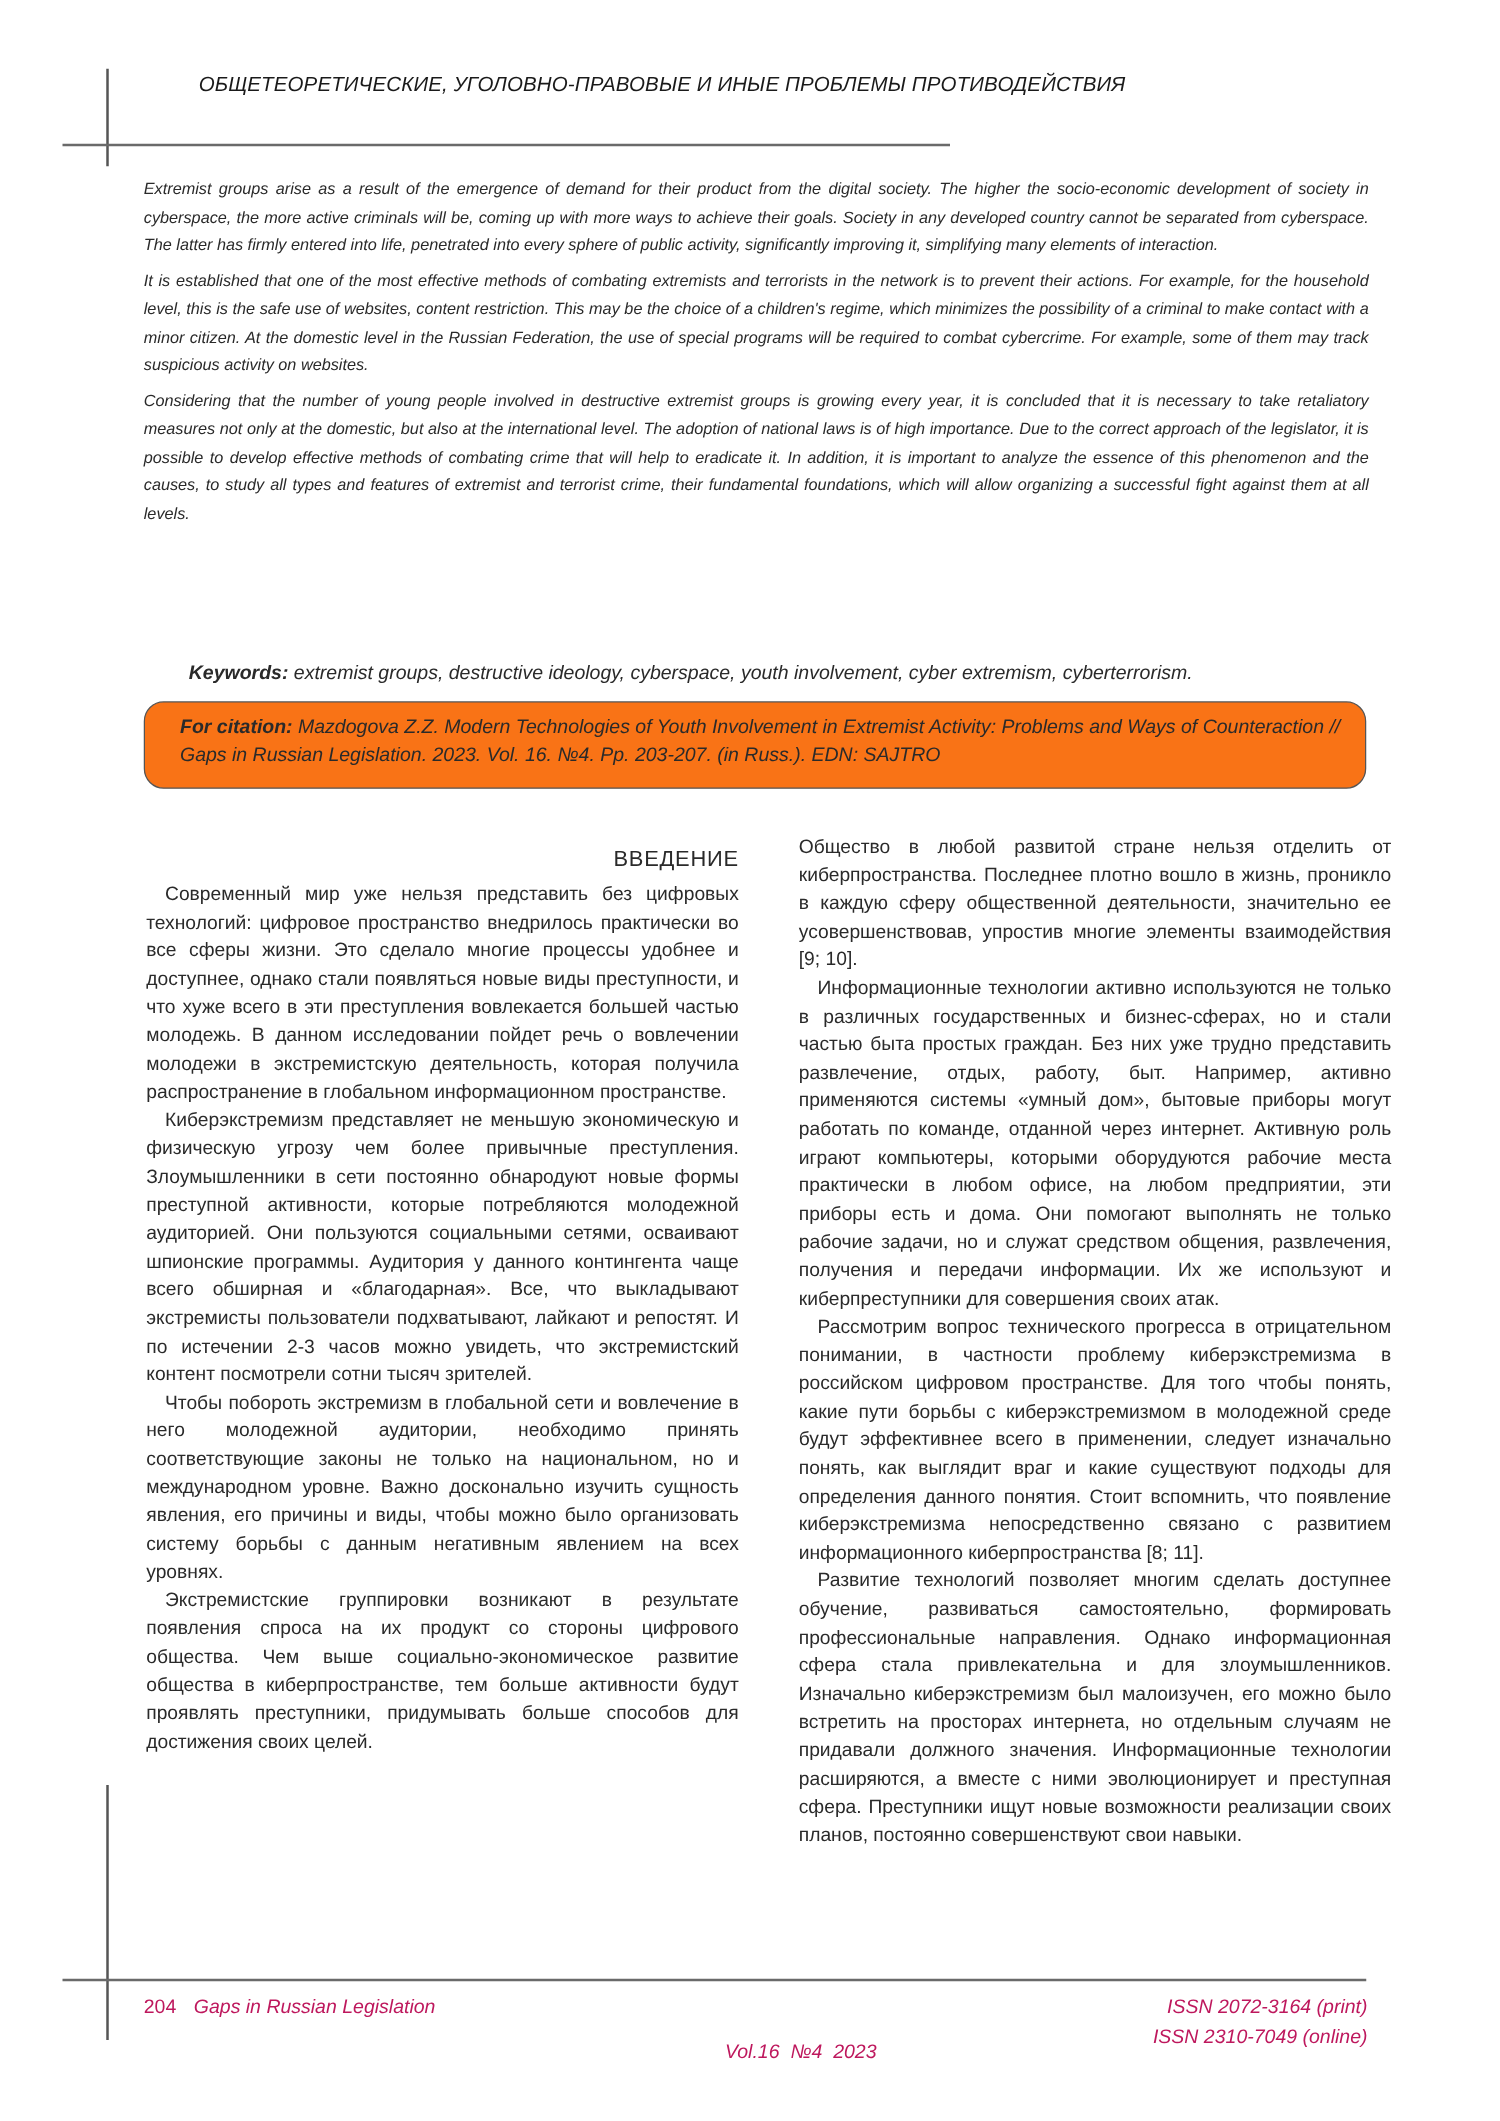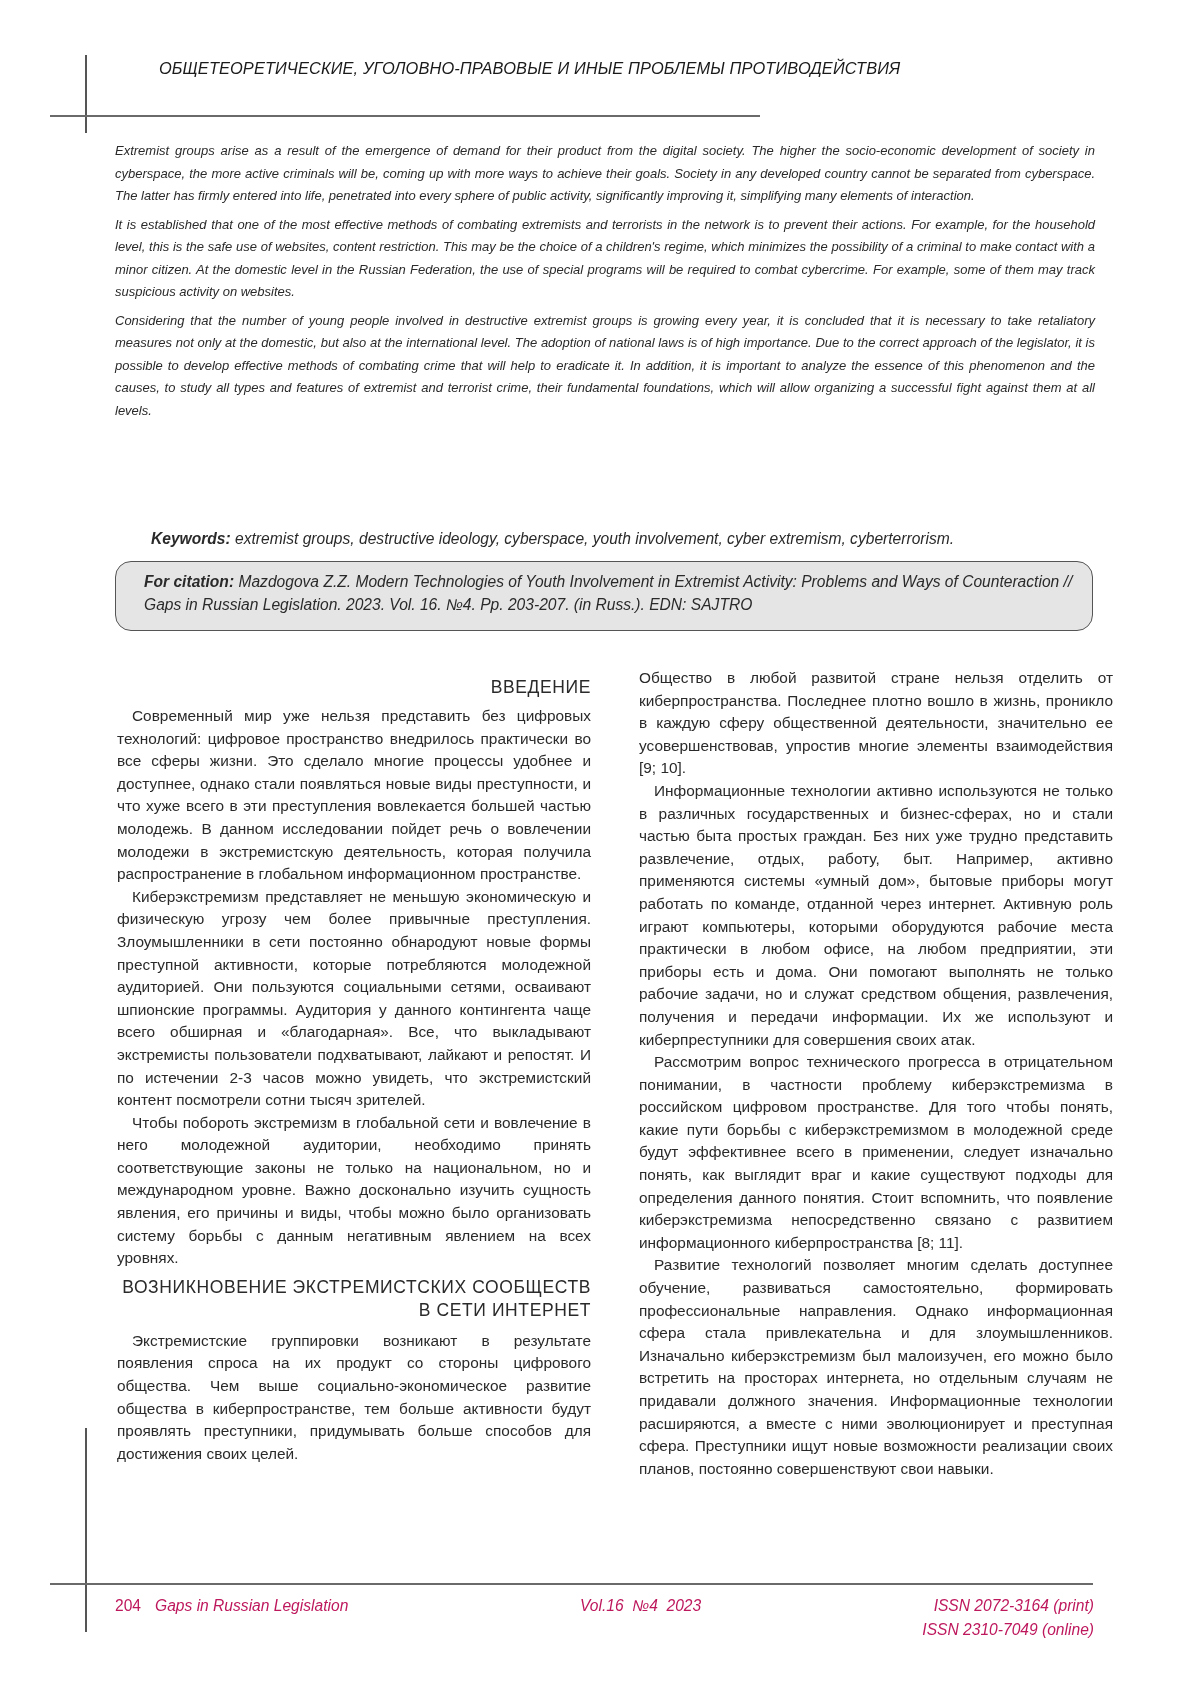--- a/index.html
+++ b/index.html
@@ -4,21 +4,21 @@
 <style>
   html, body { margin: 0; padding: 0; background: #ffffff; }
   body { width: 1200px; height: 1697px; position: relative; overflow: hidden; color: #1e1e1e; font-family: "Liberation Sans", "DejaVu Sans", sans-serif; }
   .vline { position: absolute; width: 1.5px; background: #555; }
   .hline { position: absolute; height: 2px; background: #6a6a6a; }
   .header-title { position: absolute; left: 115px; top: 56px; width: 980px; font-weight: normal; font-style: italic; font-size: 16.4px; line-height: 24px; letter-spacing: 0.1px; color: #1a1a1a; margin-left: 44px; }
   .abstract { position: absolute; left: 115px; top: 140px; width: 980px; font-style: italic; font-size: 13px; line-height: 22.5px; color: #2a2a2a; text-align: justify; }
   .abstract p { margin: 0 0 6px 0; }
   .keywords { position: absolute; left: 115px; top: 528px; width: 980px; font-style: italic; font-size: 15.6px; line-height: 22px; color: #2a2a2a; margin-left: 36px; }
   .keywords b { font-style: normal; font-weight: bold; font-style: italic; }
-  .citation-box { position: absolute; left: 115px; top: 561px; width: 978px; height: 70px; background: #e5e5e5; border: 1.5px solid #555; border-radius: 16px; box-sizing: border-box; }
+  .citation-box { position: absolute; left: 115px; top: 561px; width: 978px; height: 70px; background: #f97316; border: 1.5px solid #555; border-radius: 16px; box-sizing: border-box; }
   .citation-text { position: absolute; left: 28px; top: 8px; width: 930px; font-style: italic; font-size: 15.6px; line-height: 23px; color: #2a2a2a; }
   .citation-text b { font-weight: bold; }
   .col { position: absolute; width: 474px; font-size: 15.4px; line-height: 22.6px; color: #2a2a2a; text-align: justify; }
   .col-left { left: 117px; top: 676px; }
   .col-right { left: 615px; top: 667px; margin-left: 24px; }
   .col p { margin: 0; text-indent: 15px; }
   .col p.noindent { text-indent: 0; }
   .section-heading { font-size: 17.5px; line-height: 23px; letter-spacing: 0.6px; color: #2a2a2a; margin: 0 0 6px 0; text-align: right; }
   .section-heading.second { margin-top: 6px; margin-bottom: 8px; }
   .footer { position: absolute; top: 1594px; font-style: italic; font-size: 15.6px; line-height: 24px; color: #be185d; }
@@ -53,31 +53,30 @@
   <div class="citation-text">
     <b>For citation:</b><span> Mazdogova Z.Z. Modern Technologies of Youth Involvement in Extremist Activity: Problems and Ways of Counteraction // Gaps in Russian Legislation. 2023. Vol. 16. №4. Pp. 203-207. (in Russ.). EDN: SAJTRO</span>
   </div>
 </div>
 
 <div class="col col-left">
   <div class="section-heading">ВВЕДЕНИЕ</div>
   <p>Современный мир уже нельзя представить без цифровых технологий: цифровое пространство внедрилось практически во все сферы жизни. Это сделало многие процессы удобнее и доступнее, однако стали появляться новые виды преступности, и что хуже всего в эти преступления вовлекается большей частью молодежь. В данном исследовании пойдет речь о вовлечении молодежи в экстремистскую деятельность, которая получила распространение в глобальном информационном пространстве.</p>
   <p>Киберэкстремизм представляет не меньшую экономическую и физическую угрозу чем более привычные преступления. Злоумышленники в сети постоянно обнародуют новые формы преступной активности, которые потребляются молодежной аудиторией. Они пользуются социальными сетями, осваивают шпионские программы. Аудитория у данного контингента чаще всего обширная и «благодарная». Все, что выкладывают экстремисты пользователи подхватывают, лайкают и репостят. И по истечении 2-3 часов можно увидеть, что экстремистский контент посмотрели сотни тысяч зрителей.</p>
   <p>Чтобы побороть экстремизм в глобальной сети и вовлечение в него молодежной аудитории, необходимо принять соответствующие законы не только на национальном, но и международном уровне. Важно досконально изучить сущность явления, его причины и виды, чтобы можно было организовать систему борьбы с данным негативным явлением на всех уровнях.</p>
-  <div class="section-heading second">ВОЗНИКНОВЕНИЕ ЭКСТРЕМИСТСКИХ СООБЩЕСТВ В СЕТИ ИНТЕРНЕТ</div>
   <p>Экстремистские группировки возникают в результате появления спроса на их продукт со стороны цифрового общества. Чем выше социально-экономическое развитие общества в киберпространстве, тем больше активности будут проявлять преступники, придумывать больше способов для достижения своих целей.</p>
 </div>
 
 <div class="col col-right">
   <p class="noindent">Общество в любой развитой стране нельзя отделить от киберпространства. Последнее плотно вошло в жизнь, проникло в каждую сферу общественной деятельности, значительно ее усовершенствовав, упростив многие элементы взаимодействия [9; 10].</p>
   <p>Информационные технологии активно используются не только в различных государственных и бизнес-сферах, но и стали частью быта простых граждан. Без них уже трудно представить развлечение, отдых, работу, быт. Например, активно применяются системы «умный дом», бытовые приборы могут работать по команде, отданной через интернет. Активную роль играют компьютеры, которыми оборудуются рабочие места практически в любом офисе, на любом предприятии, эти приборы есть и дома. Они помогают выполнять не только рабочие задачи, но и служат средством общения, развлечения, получения и передачи информации. Их же используют и киберпреступники для совершения своих атак.</p>
   <p>Рассмотрим вопрос технического прогресса в отрицательном понимании, в частности проблему киберэкстремизма в российском цифровом пространстве. Для того чтобы понять, какие пути борьбы с киберэкстремизмом в молодежной среде будут эффективнее всего в применении, следует изначально понять, как выглядит враг и какие существуют подходы для определения данного понятия. Стоит вспомнить, что появление киберэкстремизма непосредственно связано с развитием информационного киберпространства [8; 11].</p>
   <p>Развитие технологий позволяет многим сделать доступнее обучение, развиваться самостоятельно, формировать профессиональные направления. Однако информационная сфера стала привлекательна и для злоумышленников. Изначально киберэкстремизм был малоизучен, его можно было встретить на просторах интернета, но отдельным случаям не придавали должного значения. Информационные технологии расширяются, а вместе с ними эволюционирует и преступная сфера. Преступники ищут новые возможности реализации своих планов, постоянно совершенствуют свои навыки.</p>
 </div>
 
 <div class="footer footer-left">
   <span class="pagenum">204</span><span>Gaps in Russian Legislation</span>
 </div>
-<div class="footer footer-center" style="white-space:pre;">Vol.16  №4  2023</div>
+<div class="footer footer-center" style="white-space:pre;margin-top:36px;">Vol.16  №4  2023</div>
 <div class="footer footer-right">
   <div>ISSN 2072-3164 (print)</div>
   <div>ISSN 2310-7049 (online)</div>
 </div>
 
 </body></html>

